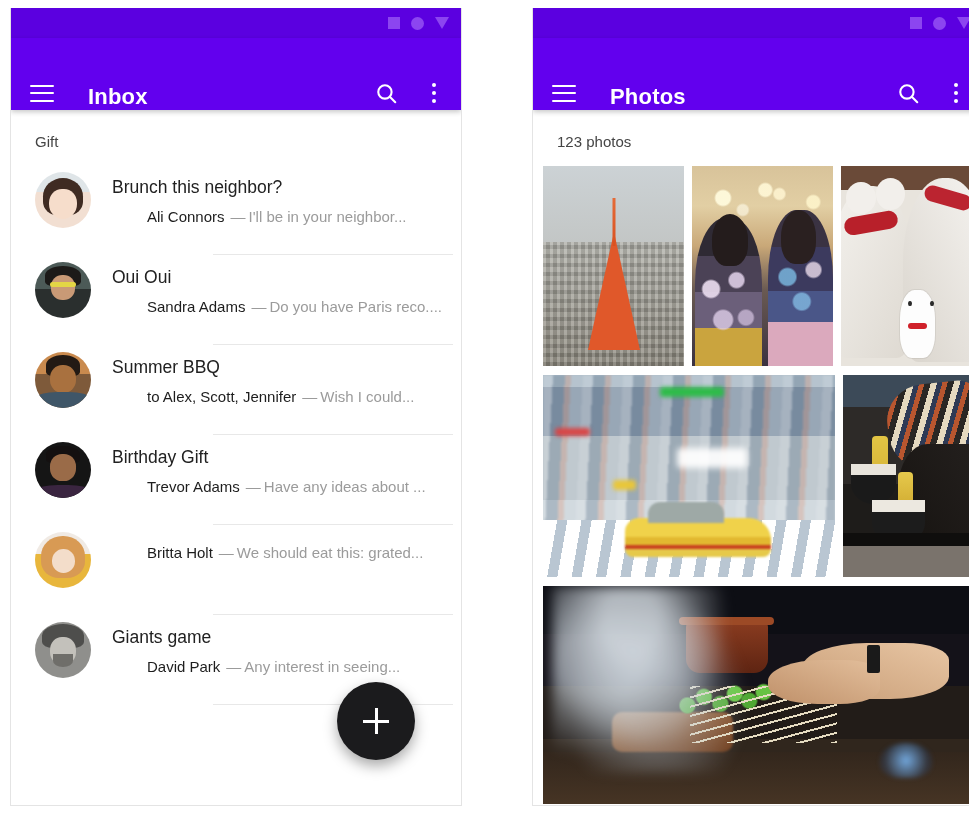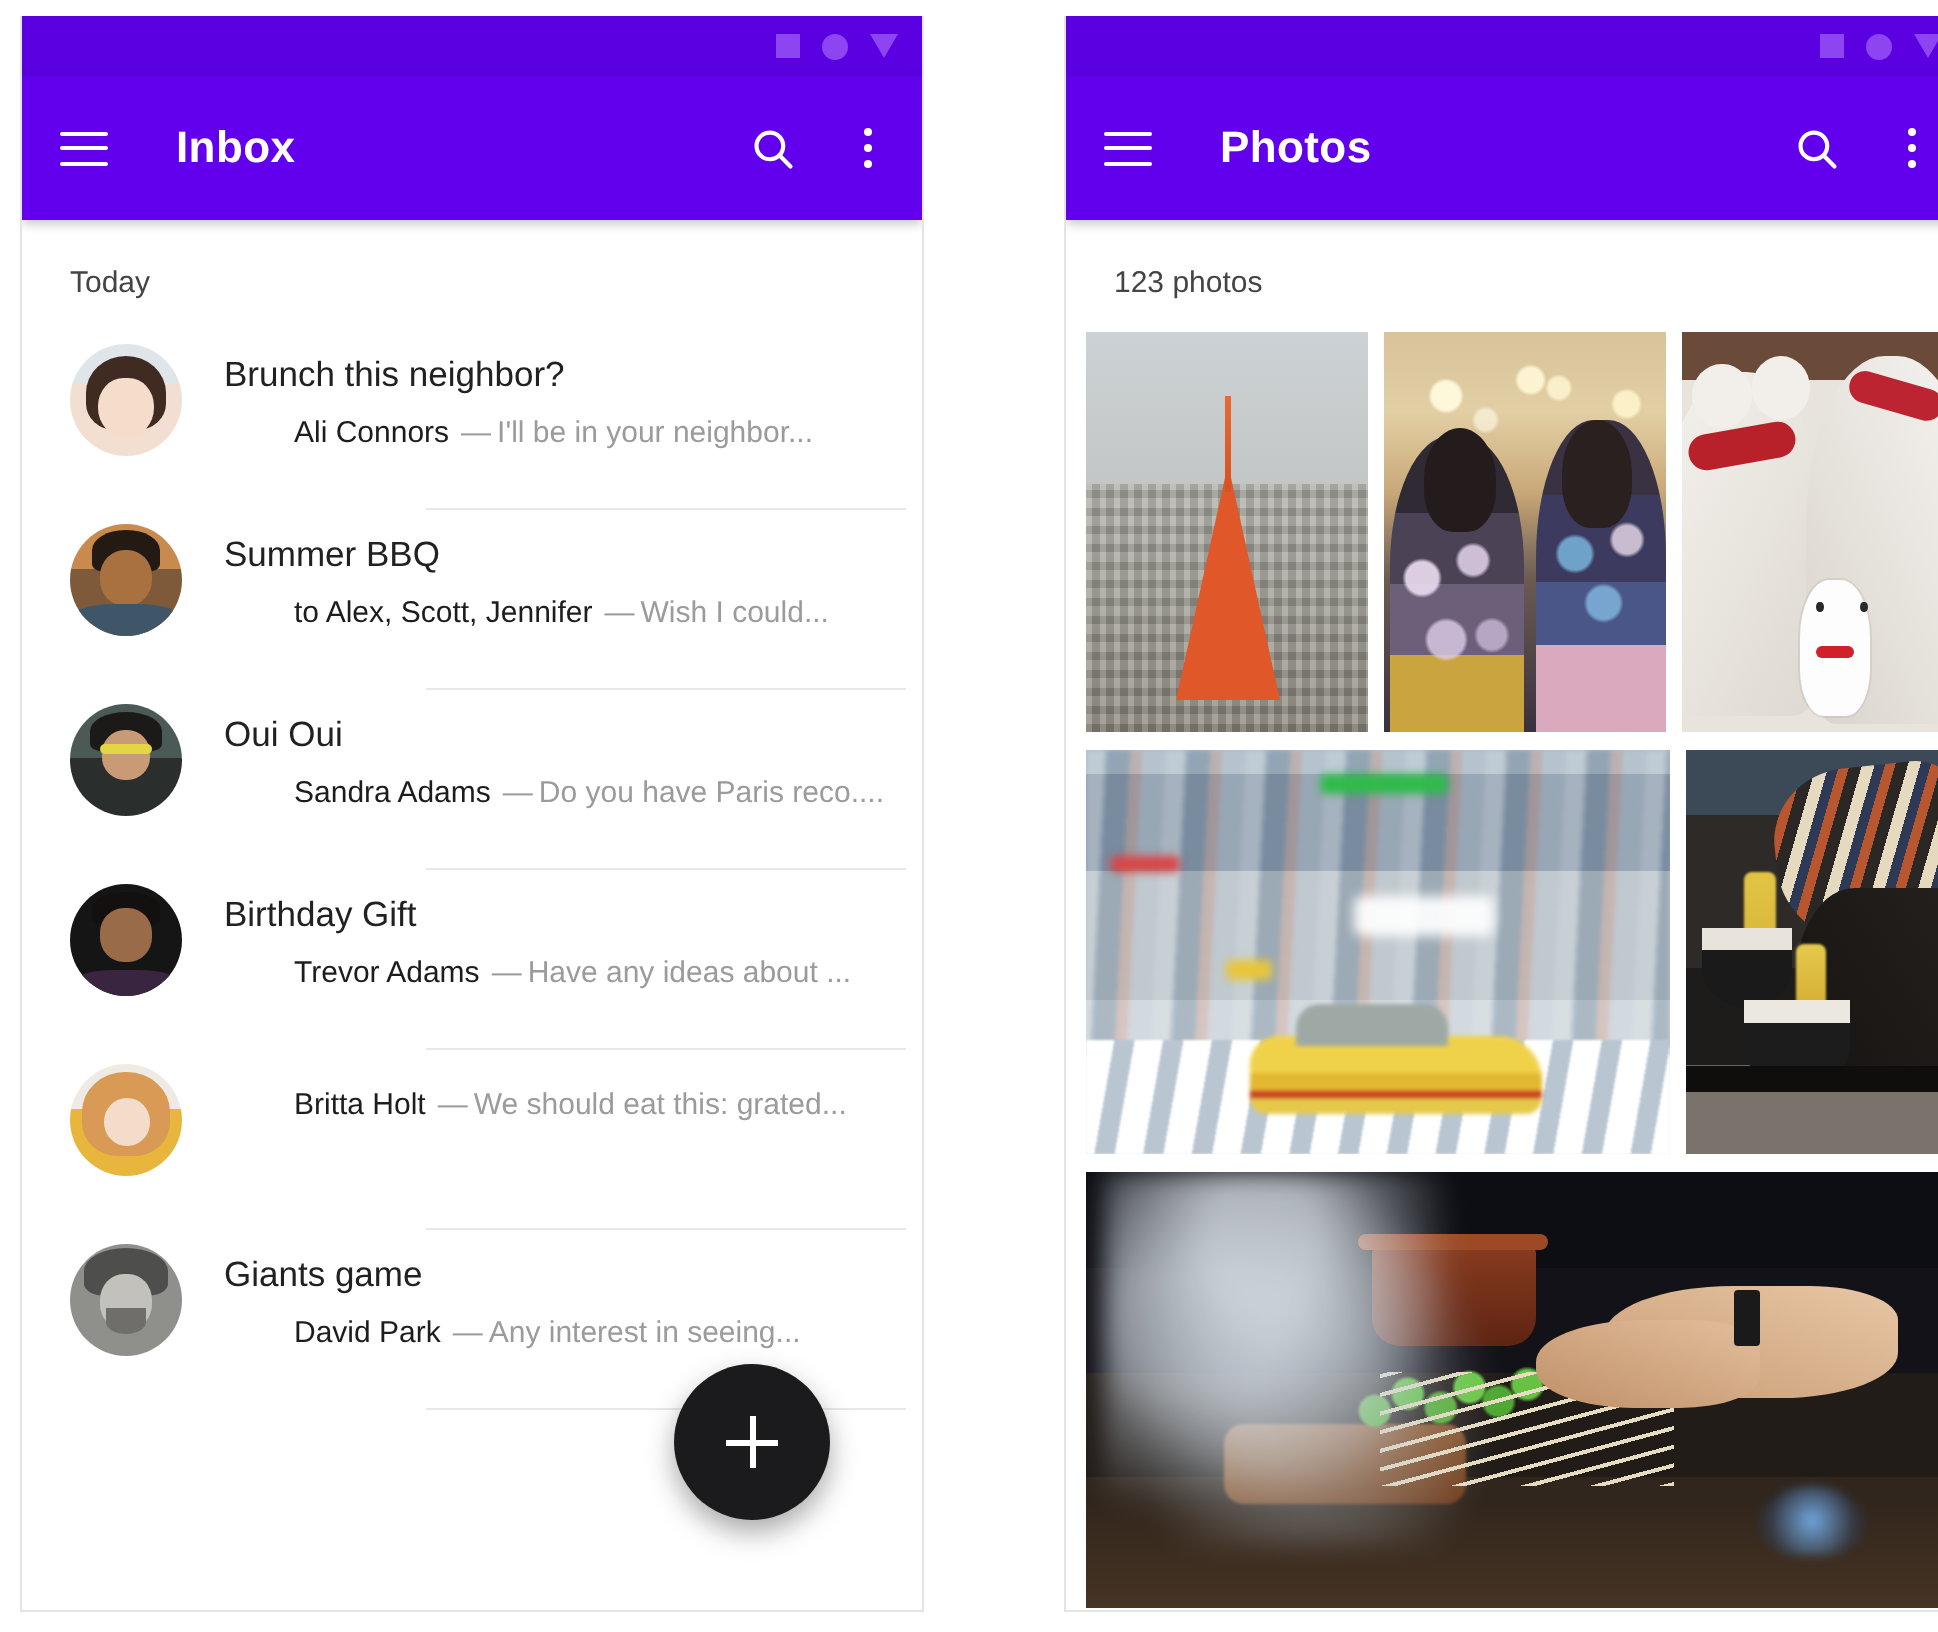--- a/index.html
+++ b/index.html
@@ -74,21 +74,21 @@
     border-left: 7.5px solid transparent;
     border-right: 7.5px solid transparent;
     border-top: 12px solid #8c45f0;
   }
 
   
   .appbar {
     height: 72px;
     background: #6200ee;
     display: flex;
-    align-items: center;
+    align-items: flex-end;
     padding: 0 16px;
     box-sizing: border-box;
     position: relative;
     box-shadow: 0 2px 5px rgba(0,0,0,0.22);
     z-index: 5;
   }
   .appbar-title {
     color: #ffffff;
     font-size: 22px;
     font-weight: bold;
@@ -618,69 +618,69 @@
       <div class="icon-btn more">
         <div class="dots">
             <i></i>
             <i></i>
             <i></i>
           </div>
       </div>
     </div>
 
     <div class="inbox-body">
-      <div class="section-label">Today</div>
+      <div class="section-label">Gift</div>
 
       <div class="mail-list">
 
         <div class="mail-item">
           <div class="avatar">
             <div class="av-face av1">
                 <div class="hair"></div>
                 <div class="skin"></div>
               </div>
           </div>
           <div class="mail-text">
             <div class="mail-subject">Brunch this neighbor?</div>
             <div class="mail-snippet">
               <span class="mail-sender">Ali Connors</span><span class="mail-dash">—</span><span class="mail-preview">I'll be in your neighbor...</span>
+            </div>
+            <div class="mail-divider"></div>
+          </div>
+        </div>
+
+        <div class="mail-item">
+          <div class="avatar">
+            <div class="av-face av3">
+                <div class="hair"></div>
+                <div class="skin"></div>
+                <div class="glasses"></div>
+              </div>
+          </div>
+          <div class="mail-text">
+            <div class="mail-subject">Oui Oui</div>
+            <div class="mail-snippet">
+              <span class="mail-sender">Sandra Adams</span><span class="mail-dash">—</span><span class="mail-preview">Do you have Paris reco....</span>
             </div>
             <div class="mail-divider"></div>
           </div>
         </div>
 
         <div class="mail-item">
           <div class="avatar">
             <div class="av-face av2">
                 <div class="hair"></div>
                 <div class="skin"></div>
                 <div class="shirt"></div>
               </div>
           </div>
           <div class="mail-text">
             <div class="mail-subject">Summer BBQ</div>
             <div class="mail-snippet">
               <span class="mail-sender">to Alex, Scott, Jennifer</span><span class="mail-dash">—</span><span class="mail-preview">Wish I could...</span>
-            </div>
-            <div class="mail-divider"></div>
-          </div>
-        </div>
-
-        <div class="mail-item">
-          <div class="avatar">
-            <div class="av-face av3">
-                <div class="hair"></div>
-                <div class="skin"></div>
-                <div class="glasses"></div>
-              </div>
-          </div>
-          <div class="mail-text">
-            <div class="mail-subject">Oui Oui</div>
-            <div class="mail-snippet">
-              <span class="mail-sender">Sandra Adams</span><span class="mail-dash">—</span><span class="mail-preview">Do you have Paris reco....</span>
             </div>
             <div class="mail-divider"></div>
           </div>
         </div>
 
         <div class="mail-item">
           <div class="avatar">
             <div class="av-face av4">
                 <div class="hair"></div>
                 <div class="skin"></div>

